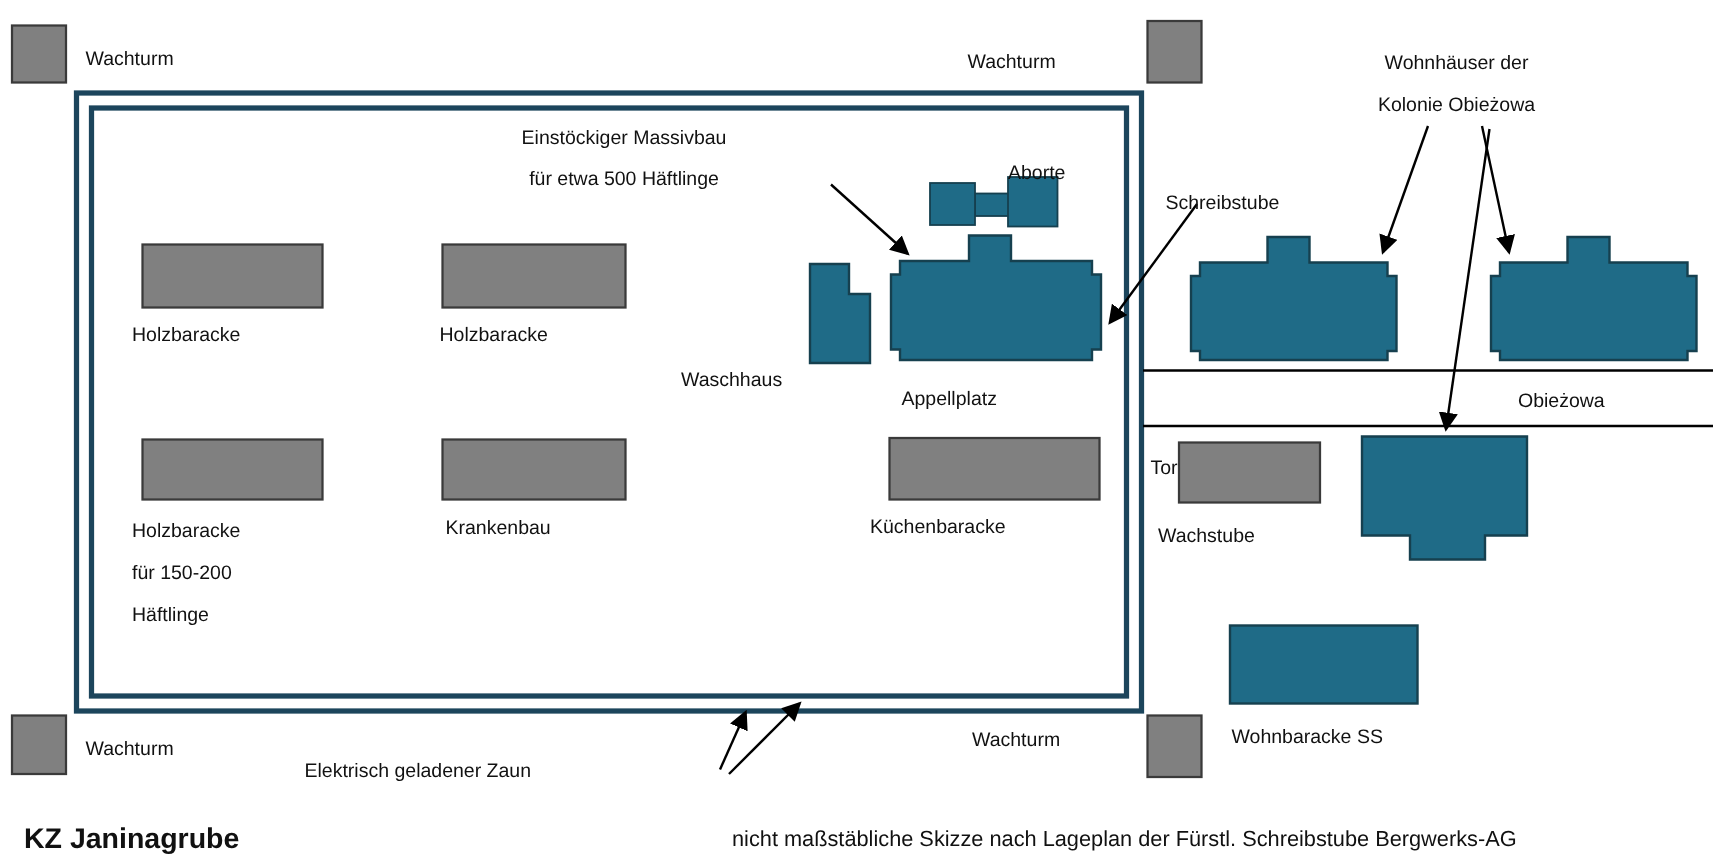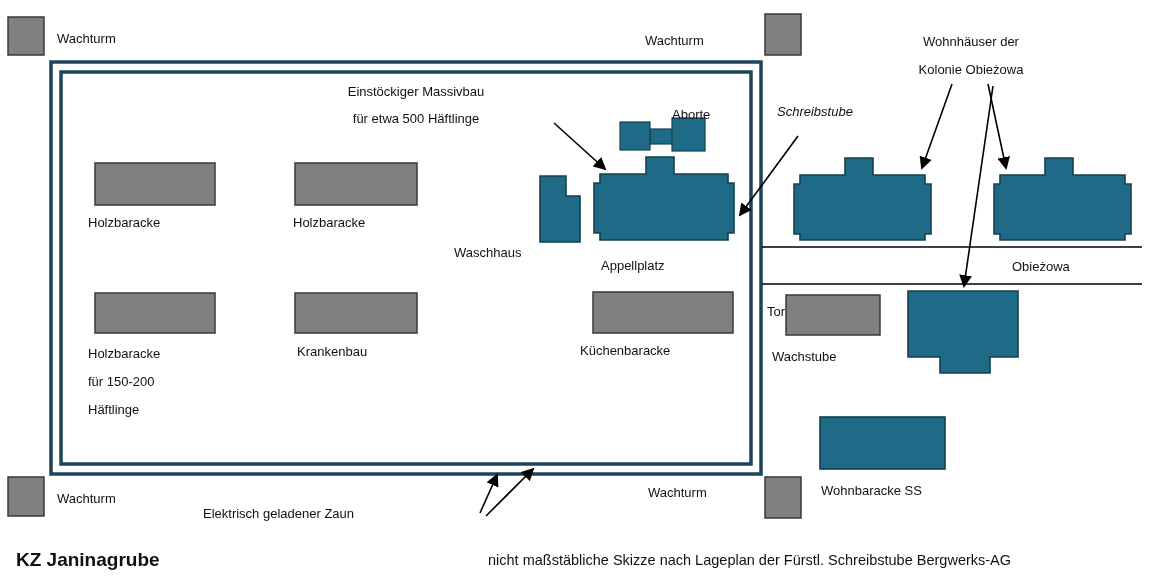--- a/index.html
+++ b/index.html
@@ -95,21 +95,21 @@
     <div>Wohnhäuser der</div>
     <div>Kolonie Obieżowa</div>
   </div>
 
   <div class="label multiline center" style="left:290px;top:78px;width:252px;line-height:27px;">
     <div>Einstöckiger Massivbau</div>
     <div>für etwa 500 Häftlinge</div>
   </div>
 
   <div class="label" style="left:628px;top:104px;margin-left:44px;">Aborte</div>
-  <div class="label" style="left:777px;top:101px;font-style:italic;">Schreibstube</div>
+  <div class="label" style="left:777px;top:124px;">Schreibstube</div>
 
   <div class="label" style="left:88px;top:212px;">Holzbaracke</div>
   <div class="label" style="left:293px;top:212px;">Holzbaracke</div>
 
   <div class="label" style="left:454px;top:242px;">Waschhaus</div>
   <div class="label" style="left:601px;top:255px;">Appellplatz</div>
   <div class="label" style="left:767px;top:256px;margin-top:45px;">Tor</div>
   <div class="label" style="left:1012px;top:256px;">Obieżowa</div>
 
   <div class="label multiline" style="left:88px;top:340px;width:170px;">

